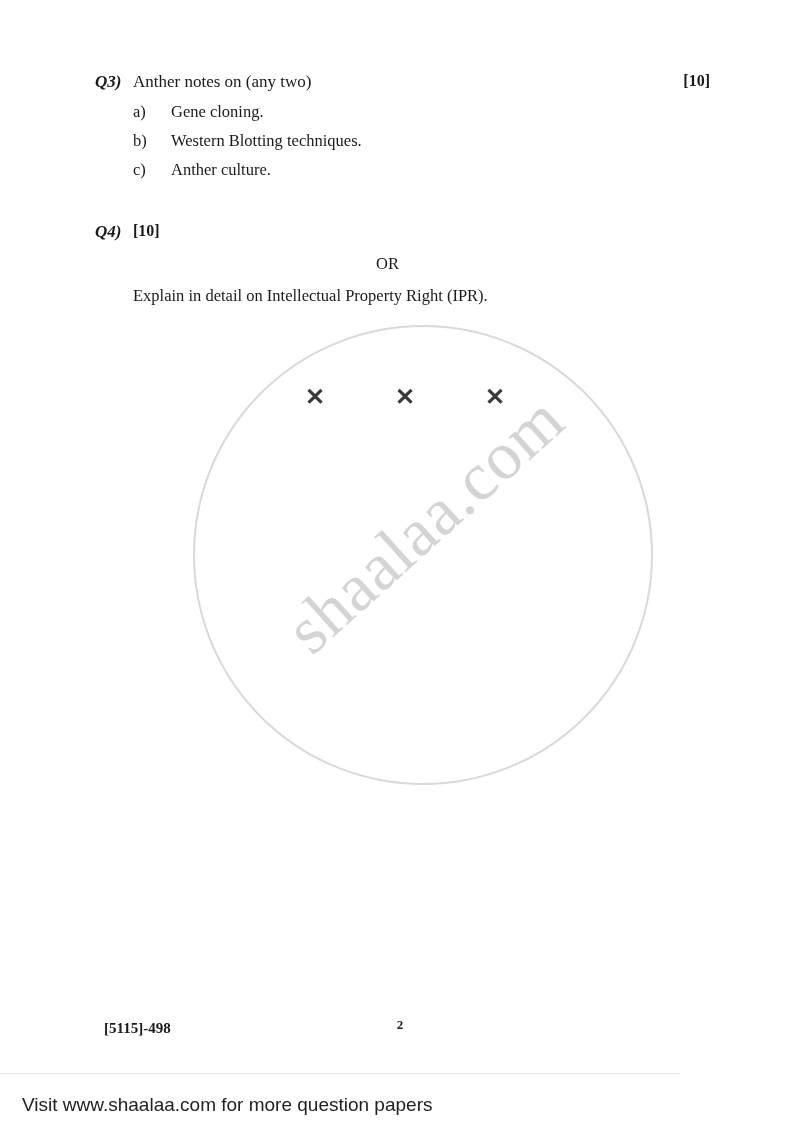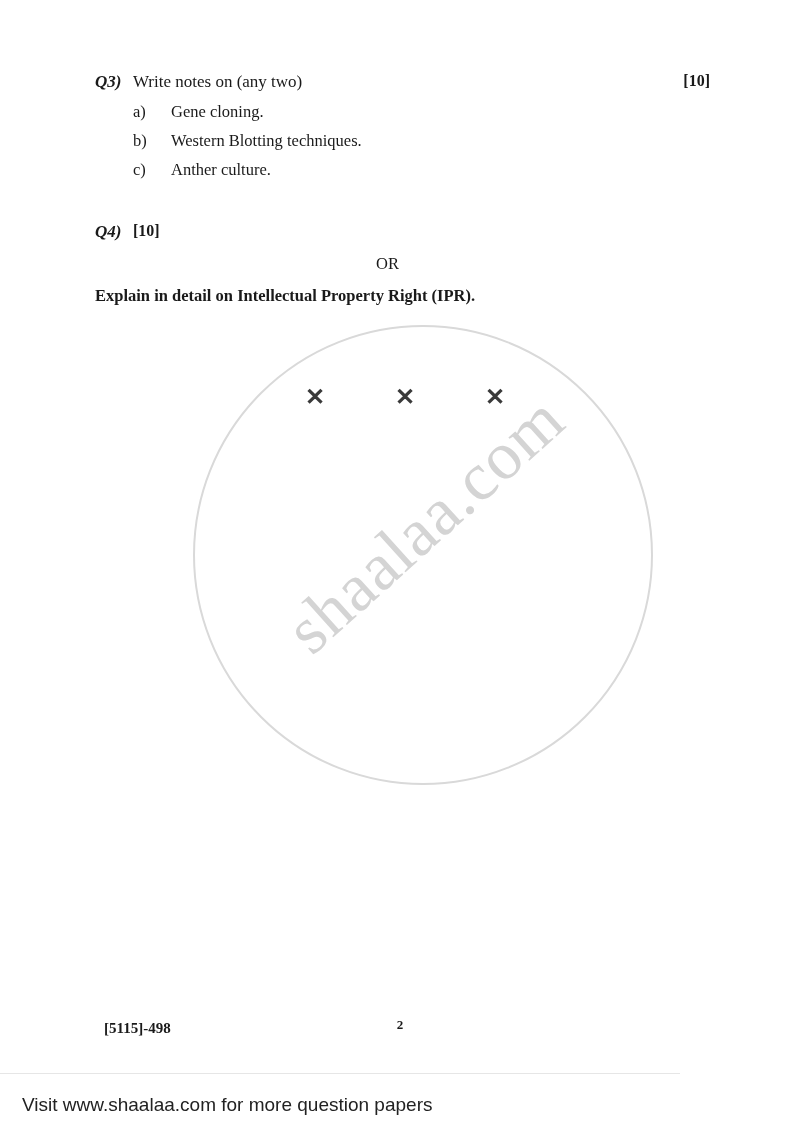--- a/index.html
+++ b/index.html
@@ -126,22 +126,22 @@
   }
 
   .or-line {
     text-align: center;
     font-size: 16.5px;
     margin-top: 12px;
     margin-left: -30px;
   }
   .alt-line {
     margin-top: 12px;
+    margin-left: 38px;
     font-size: 16.5px;
-    font-weight: bold;
   }
 
   
   .footer-code {
     position: absolute;
     left: 104px;
     top: 1020px;
     font-size: 15px;
     font-weight: bold;
     font-family: "Liberation Serif", serif;
@@ -189,21 +189,21 @@
       <span>✕</span>
     </div>
     <div class="watermark-text">shaalaa.com</div>
   </div>
 
   <div class="content">
 
     <div class="q-block" id="q3-block">
       <div class="q-headrow">
         <span class="q-label">Q3)</span>
-        <span class="q-text">Write notes on (any two)</span>
+        <span class="q-text">Anther notes on (any two)</span>
       </div>
       <span class="q-marks">[10]</span>
       <div class="sub-list">
         <div class="sub-item">
           <span class="sub-marker">a)</span>
           <span class="sub-text">Gene cloning.</span>
         </div>
         <div class="sub-item">
           <span class="sub-marker">b)</span>
           <span class="sub-text">Western Blotting techniques.</span>

